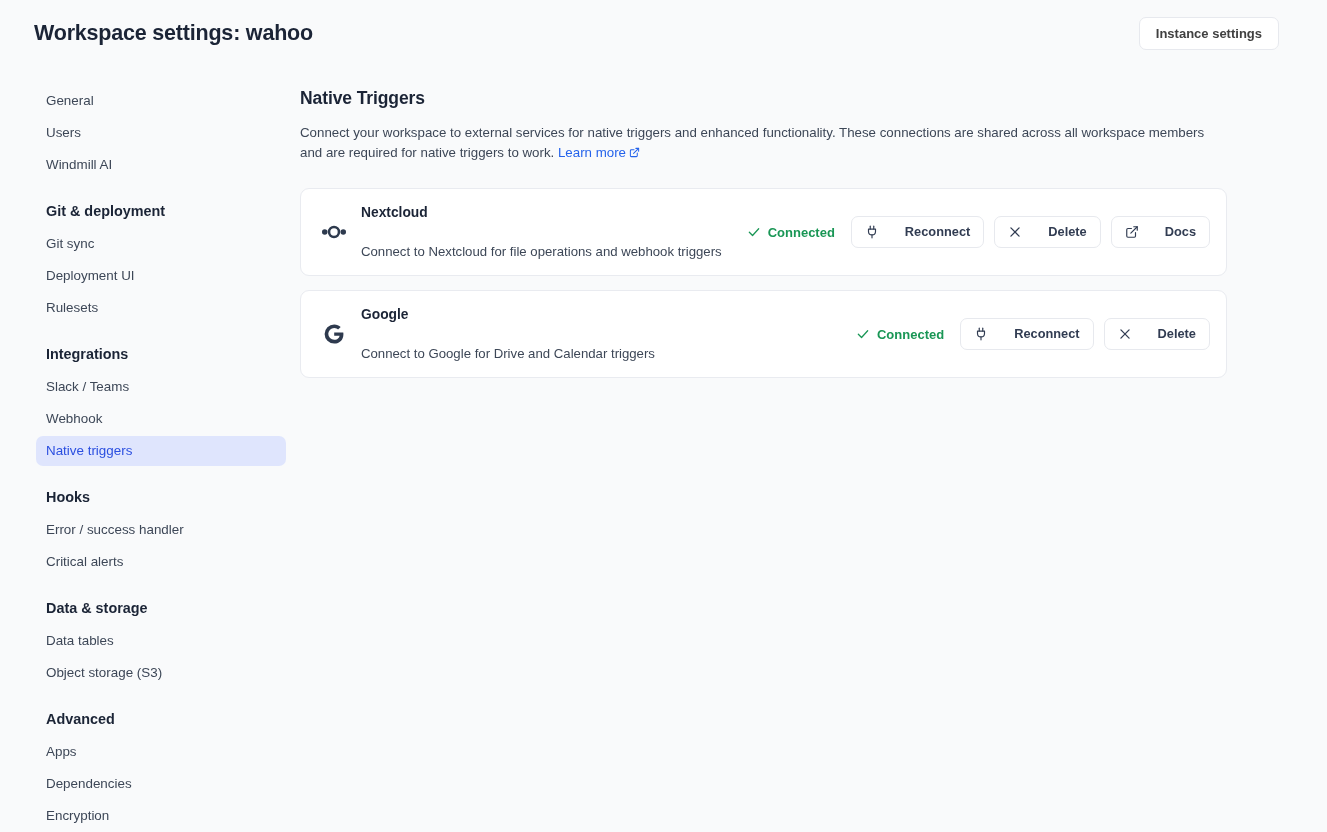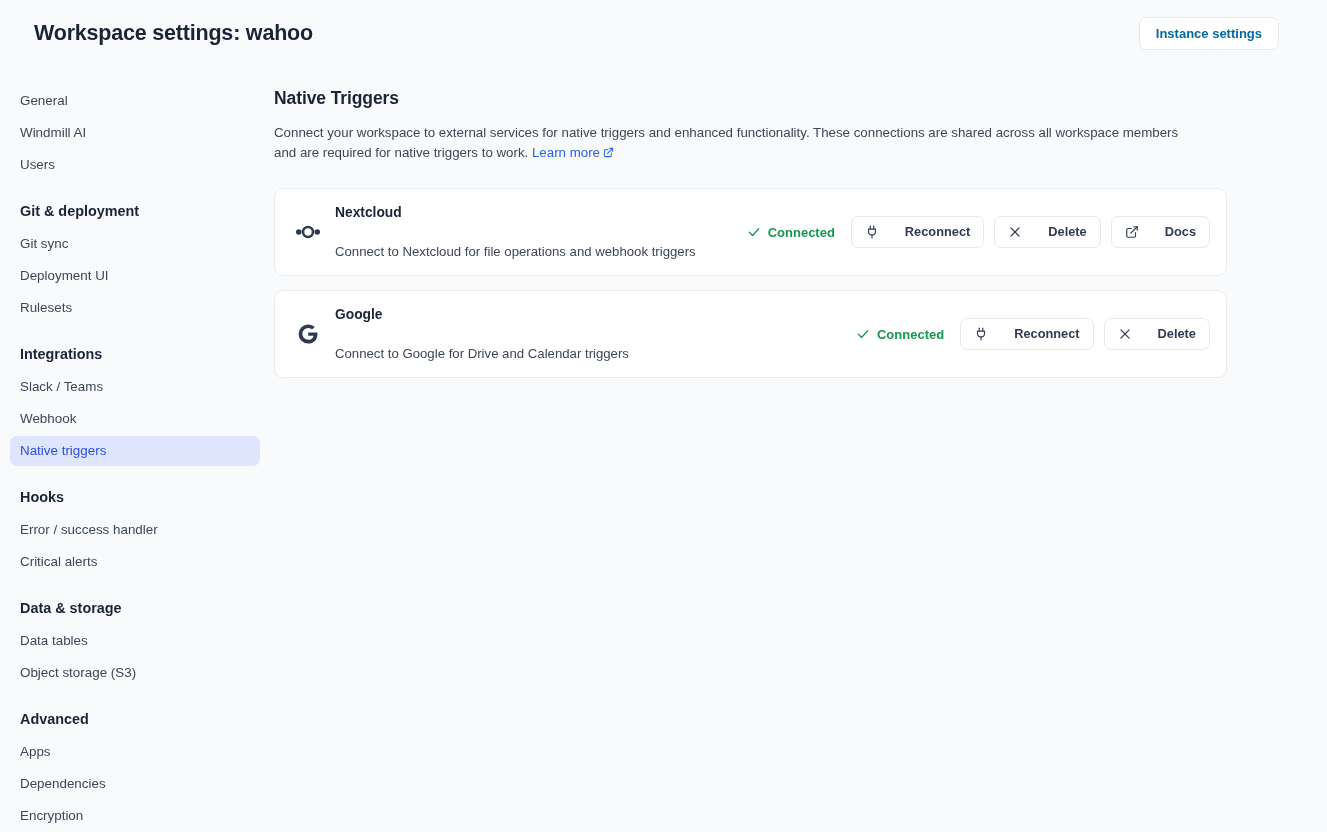--- a/index.html
+++ b/index.html
@@ -28,32 +28,32 @@
   .page-title {
     font-size: 21.5px;
     font-weight: bold;
     letter-spacing: -0.2px;
     color: #1b2436;
   }
   .instance-settings-btn {
     font-family: "Liberation Sans", sans-serif;
     font-size: 13px;
     font-weight: bold;
-    color: #0369a1;
+    color: #404040;
     background: #ffffff;
     border: 1px solid #e7e9ee;
     border-radius: 7px;
     padding: 9px 16px;
     cursor: pointer;
     line-height: 1;
     text-align: right;
   }
 
   
-  .body-wrap { display: flex; padding-left: 10px; }
+  .body-wrap { display: flex; padding-left: 36px; }
 
   
   .sidebar { width: 250px; flex: 0 0 250px; padding-top: 20px; }
   .nav-item {
     display: block;
     font-size: 13.4px;
     color: #3d4757;
     padding: 6px 10px;
     margin: 0 0 2px 0;
     border-radius: 7px;
@@ -176,22 +176,22 @@
 
   <div class="header">
     <div class="page-title">Workspace settings: wahoo</div>
     <button class="instance-settings-btn">Instance settings</button>
   </div>
 
   <div class="body-wrap">
 
     <nav class="sidebar" id="sidebar">
         <a class="nav-item">General</a>
+        <a class="nav-item">Users</a>
         <a class="nav-item">Windmill AI</a>
-        <a class="nav-item">Users</a>
         <div class="nav-group-title">Git &amp; deployment</div>
         <a class="nav-item">Git sync</a>
         <a class="nav-item">Deployment UI</a>
         <a class="nav-item">Rulesets</a>
         <div class="nav-group-title">Integrations</div>
         <a class="nav-item">Slack / Teams</a>
         <a class="nav-item">Webhook</a>
         <a class="nav-item active">Native triggers</a>
         <div class="nav-group-title">Hooks</div>
         <a class="nav-item">Error / success handler</a>

